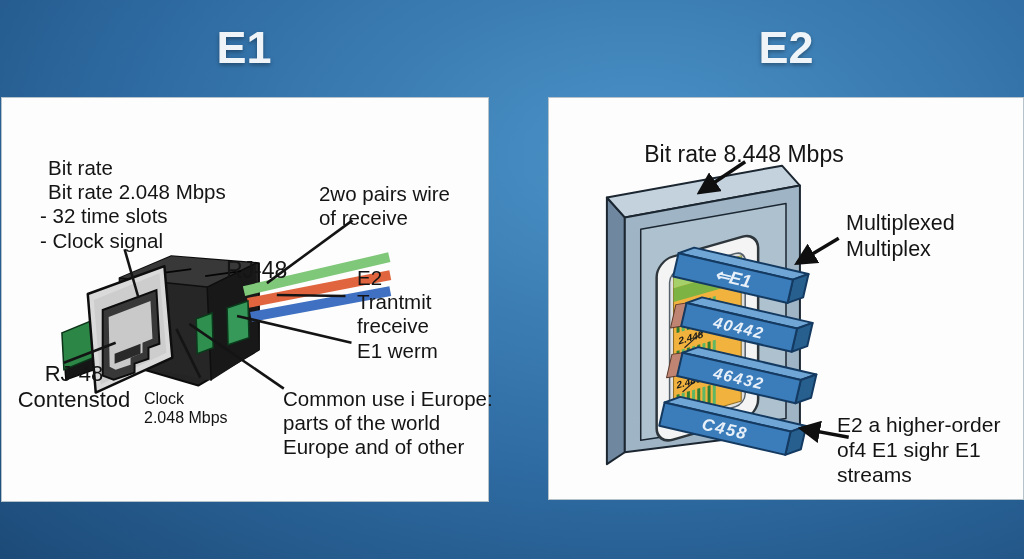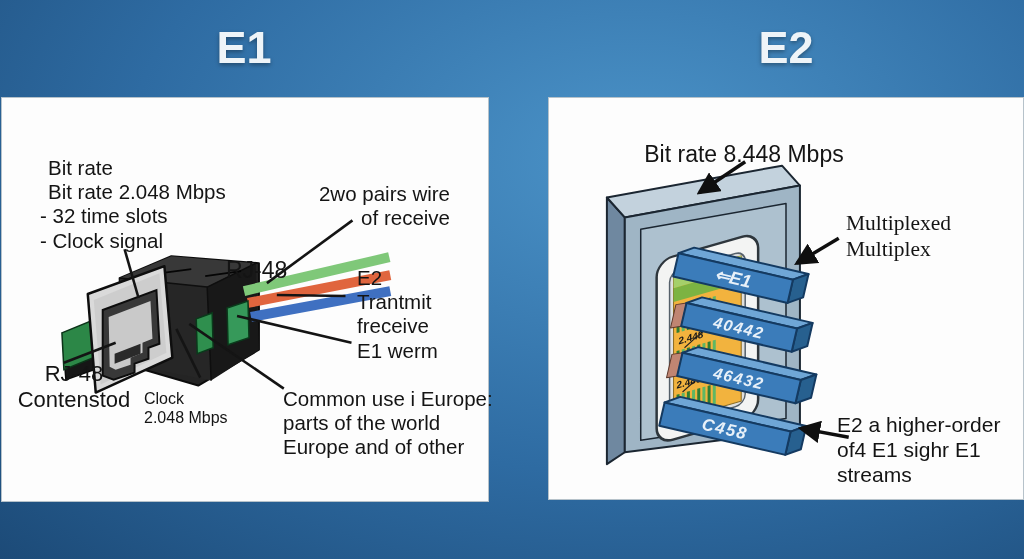--- a/index.html
+++ b/index.html
@@ -19,28 +19,28 @@
     position:absolute;top:97px;background:#fdfdfd;
     border:1px solid #b6c2ca;box-sizing:border-box;
   }
   .panel-left{left:1px;width:488px;height:405px;}
   .panel-right{left:548px;width:476px;height:403px;}
   .art{position:absolute;left:0;top:0;width:100%;height:100%;}
   .t{position:absolute;color:#141414;font-size:20.5px;line-height:1.18;white-space:nowrap;}
   .t span{display:block;}
   .specs{left:38px;top:58px;}
   .specs .ind{margin-left:8px;}
-  .pairs{right:38px;top:84px;text-align:right;}
+  .pairs{right:38px;top:84px;}
   .rj48wire{left:224px;top:159px;font-size:23px;}
   .signal{left:355px;top:168px;}
   .connector-lbl{left:6px;top:263px;width:132px;text-align:center;font-size:22px;line-height:1.2;}
   .clock-lbl{left:142px;top:291px;width:118px;text-align:left;font-size:16px;line-height:1.2;}
   .usage{left:281px;top:289px;}
   .bitrate{left:70px;top:43px;width:250px;text-align:center;font-weight:400;font-size:23px;}
-  .multiplex{left:297px;top:112px;font-size:21.5px;line-height:1.22;font-family:Liberation Serif, serif;}
+  .multiplex{left:297px;top:112px;font-size:21.5px;line-height:1.22;}
   .desc{left:288px;top:314px;font-size:21px;line-height:1.2;}
   svg text{font-family:"Liberation Sans",sans-serif;}
 </style>
 </head>
 <body>
 
 <div class="stage">
 
   <div class="big-title title-left">E1</div>
   <div class="big-title title-right">E2</div>

